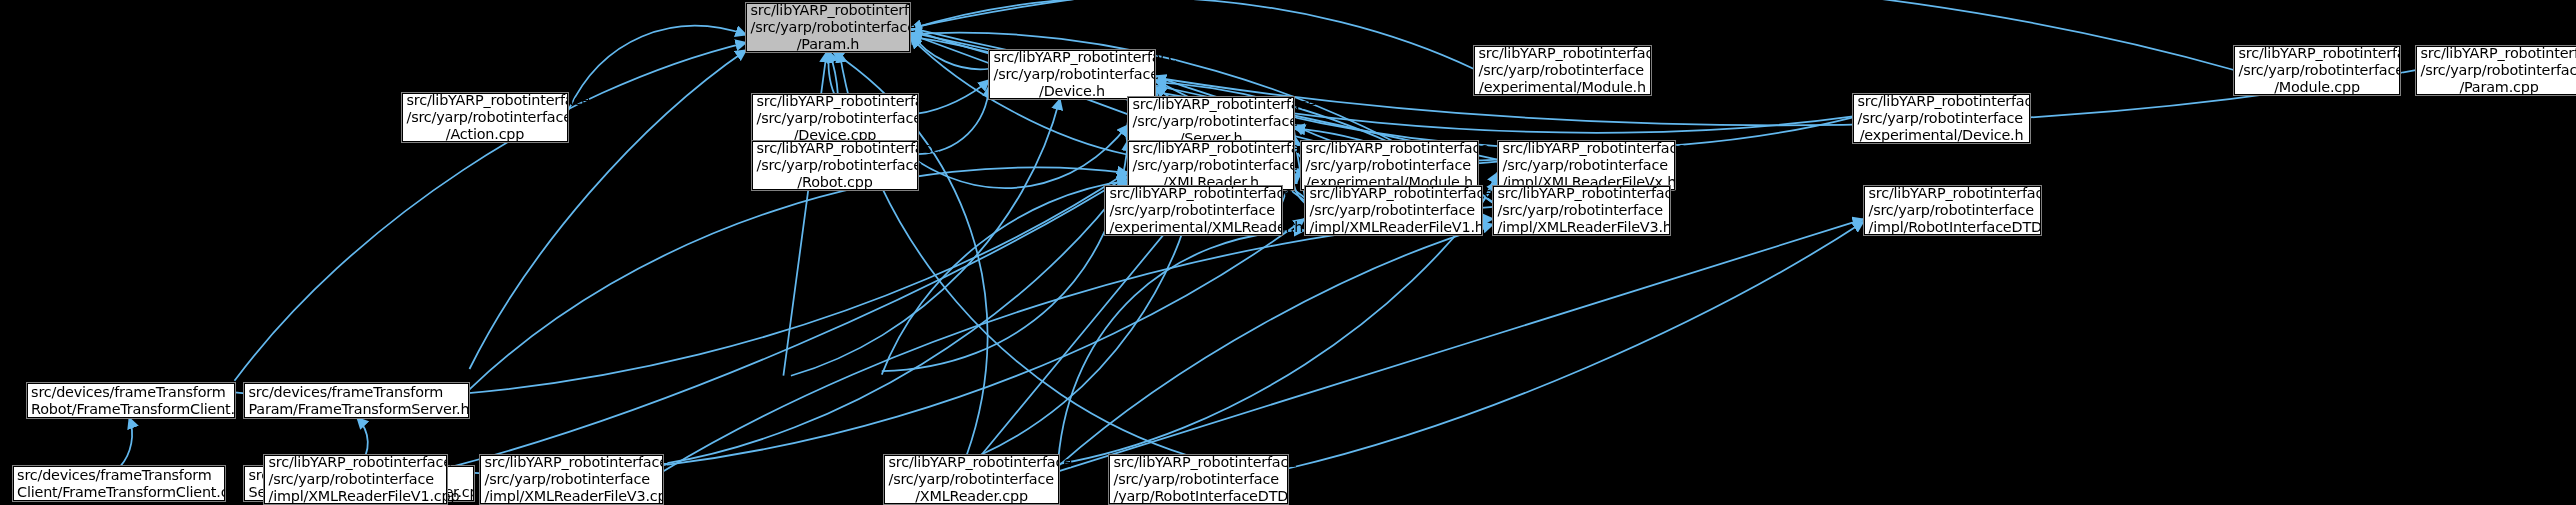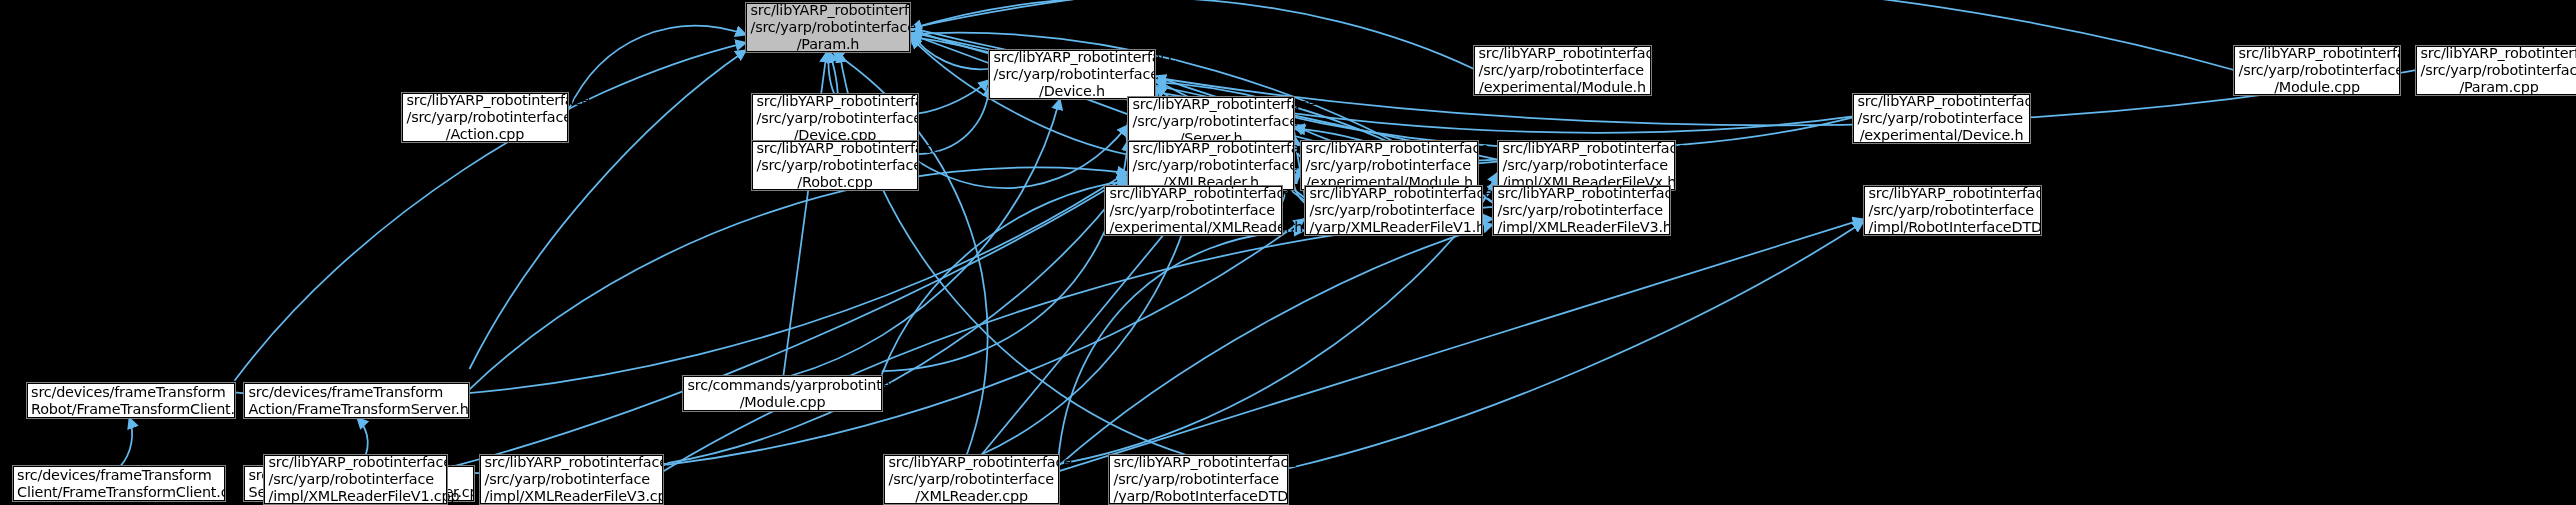--- a/index.html
+++ b/index.html
@@ -177,38 +177,34 @@
       <span class="ln c">/impl/RobotInterfaceDTD.h</span>
     </div>
     <div class="node" style="left: 1095px; top: 186px; width: 177px; height: 49px;">
       <span class="ln l">src/libYARP_robotinterface</span>
       <span class="ln l">/src/yarp/robotinterface</span>
       <span class="ln c">/experimental/XMLReader.h</span>
     </div>
     <div class="node" style="left: 1295px; top: 186px; width: 177px; height: 49px;">
       <span class="ln l">src/libYARP_robotinterface</span>
       <span class="ln l">/src/yarp/robotinterface</span>
-      <span class="ln c">/yarp/XMLReaderFileV1.h</span>
+      <span class="ln c">/impl/XMLReaderFileV1.h</span>
     </div>
     <div class="node" style="left: 1483px; top: 186px; width: 177px; height: 49px;">
       <span class="ln l">src/libYARP_robotinterface</span>
       <span class="ln l">/src/yarp/robotinterface</span>
       <span class="ln c">/impl/XMLReaderFileV3.h</span>
     </div>
     <div class="node" style="left: 16.6px; top: 383px; width: 208px; height: 35px;">
       <span class="ln l">src/devices/frameTransform</span>
       <span class="ln l">Robot/FrameTransformClient.h</span>
     </div>
     <div class="node" style="left: 234px; top: 383px; width: 225px; height: 35px;">
       <span class="ln l">src/devices/frameTransform</span>
-      <span class="ln l">Action/FrameTransformServer.h</span>
-    </div>
-    <div class="node" style="left: 673px; top: 376px; width: 199px; height: 35px;">
-      <span class="ln c">src/commands/yarprobotinterface</span>
-      <span class="ln c">/Module.cpp</span>
+      <span class="ln l">Param/FrameTransformServer.h</span>
     </div>
     <div class="node" style="left: 2.6px; top: 466px; width: 212px; height: 35px;">
       <span class="ln l">src/devices/frameTransform</span>
       <span class="ln l">Client/FrameTransformClient.cpp</span>
     </div>
     <div class="node" style="left: 234px; top: 466px; width: 230px; height: 35px;">
       <span class="ln l">src/devices/frameTransform</span>
       <span class="ln l">Server/FrameTransformServer.cpp</span>
     </div>
     <div class="node" style="left: 254px; top: 455px; width: 183px; height: 49px;">

